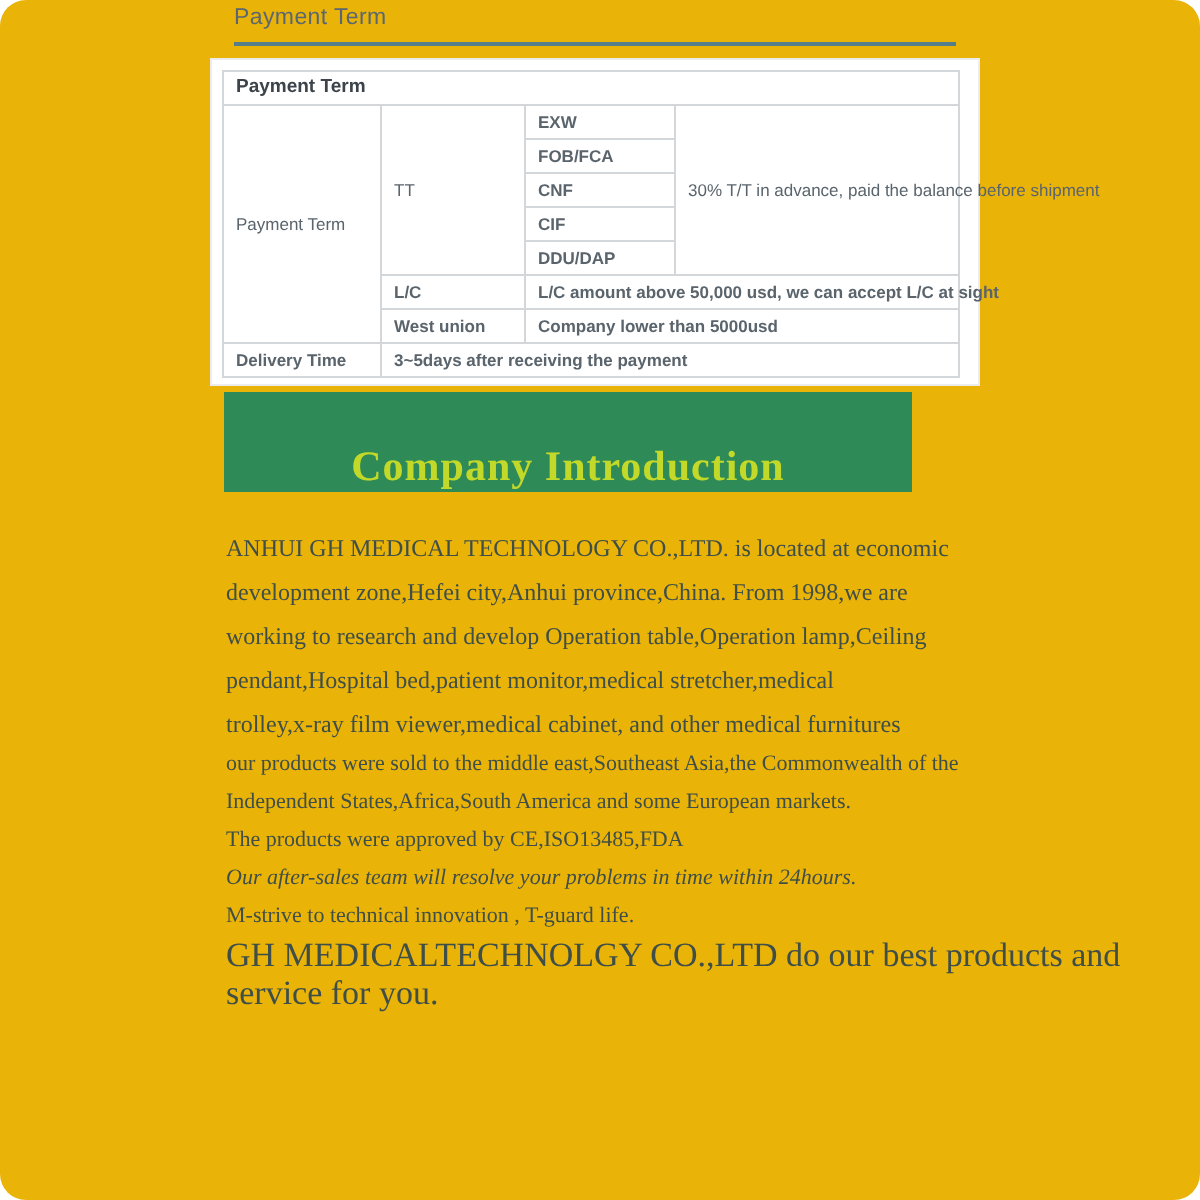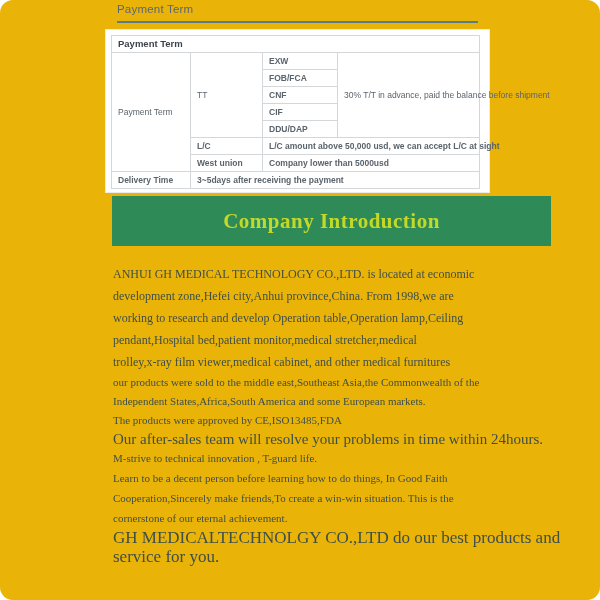--- a/index.html
+++ b/index.html
@@ -66,25 +66,25 @@
     height: 12px;
   }
   td.opt { height: 12px; font-weight: bold; }
   td.desc-multi { white-space: pre-line; line-height: 13px; }
 
   
   .banner {
     position: absolute;
     left: 112px;
     top: 196px;
-    width: 439px;
+    width: 344px;
     height: 50px;
     background: #2e8b57;
     display: flex;
-    align-items: center;
+    align-items: flex-end;
     justify-content: center;
   }
   .banner-title {
     font-family: "Liberation Serif", serif;
     font-weight: bold;
     font-size: 21px;
     color: #c3d929;
     letter-spacing: 0.5px;
   }
 
@@ -94,21 +94,21 @@
     left: 113px;
     top: 260px;
     width: 470px;
     font-family: "Liberation Serif", serif;
     color: #3f4f48;
   }
   .intro p { white-space: pre-line; margin: 0; }
   .p1 { font-size: 12px;  line-height: 22px; margin-left: 12px; padding-top: 3px; }
   .p2 { font-size: 11px;  line-height: 19px; margin-left: 8px;  margin-top: 3px; }
   .p3 { font-size: 11px;  line-height: 19px; margin-left: 1px; }
-  .p4 { font-size: 15px;  line-height: 19px; margin-left: 3px;  margin-top: 17px; }
+  .p4 { font-size: 11px;  line-height: 19px; margin-left: 3px;  margin-top: 17px; font-style: italic; }
   .p5 { font-size: 11px;  line-height: 19px; margin-left: 2px;  margin-top: 18px; }
   .p6 { font-size: 11px;  line-height: 20px; margin-left: 2px;  margin-top: 14px; }
   .p7 { font-size: 17px;  line-height: 19px; margin-left: 1px;  margin-top: 10px; }
 </style>
 </head>
 <body>
 
 <div class="page">
 
   <div class="section-title">Payment Term</div>
@@ -169,19 +169,16 @@
     <p class="p1">ANHUI GH MEDICAL  TECHNOLOGY CO.,LTD. is located at economic
 development zone,Hefei city,Anhui province,China. From 1998,we are
 working to research and develop Operation table,Operation lamp,Ceiling
 pendant,Hospital bed,patient monitor,medical stretcher,medical
 trolley,x-ray film viewer,medical cabinet, and other medical furnitures</p>
     <p class="p2">our products were sold to the middle east,Southeast Asia,the Commonwealth of the
 Independent States,Africa,South America and some European markets.</p>
     <p class="p3">The products were approved by CE,ISO13485,FDA</p>
     <p class="p4">Our after-sales team will resolve your problems in time within 24hours.</p>
     <p class="p5">M-strive to technical innovation , T-guard life.</p>
-    <p class="p6">Learn to be a decent person before learning how to do things, In Good Faith
-Cooperation,Sincerely make friends,To create a win-win situation. This is the
-cornerstone of our eternal achievement.</p>
     <p class="p7">GH MEDICALTECHNOLGY CO.,LTD do our best products and service for you.</p>
   </div>
 
 </div>
 
 </body></html>

